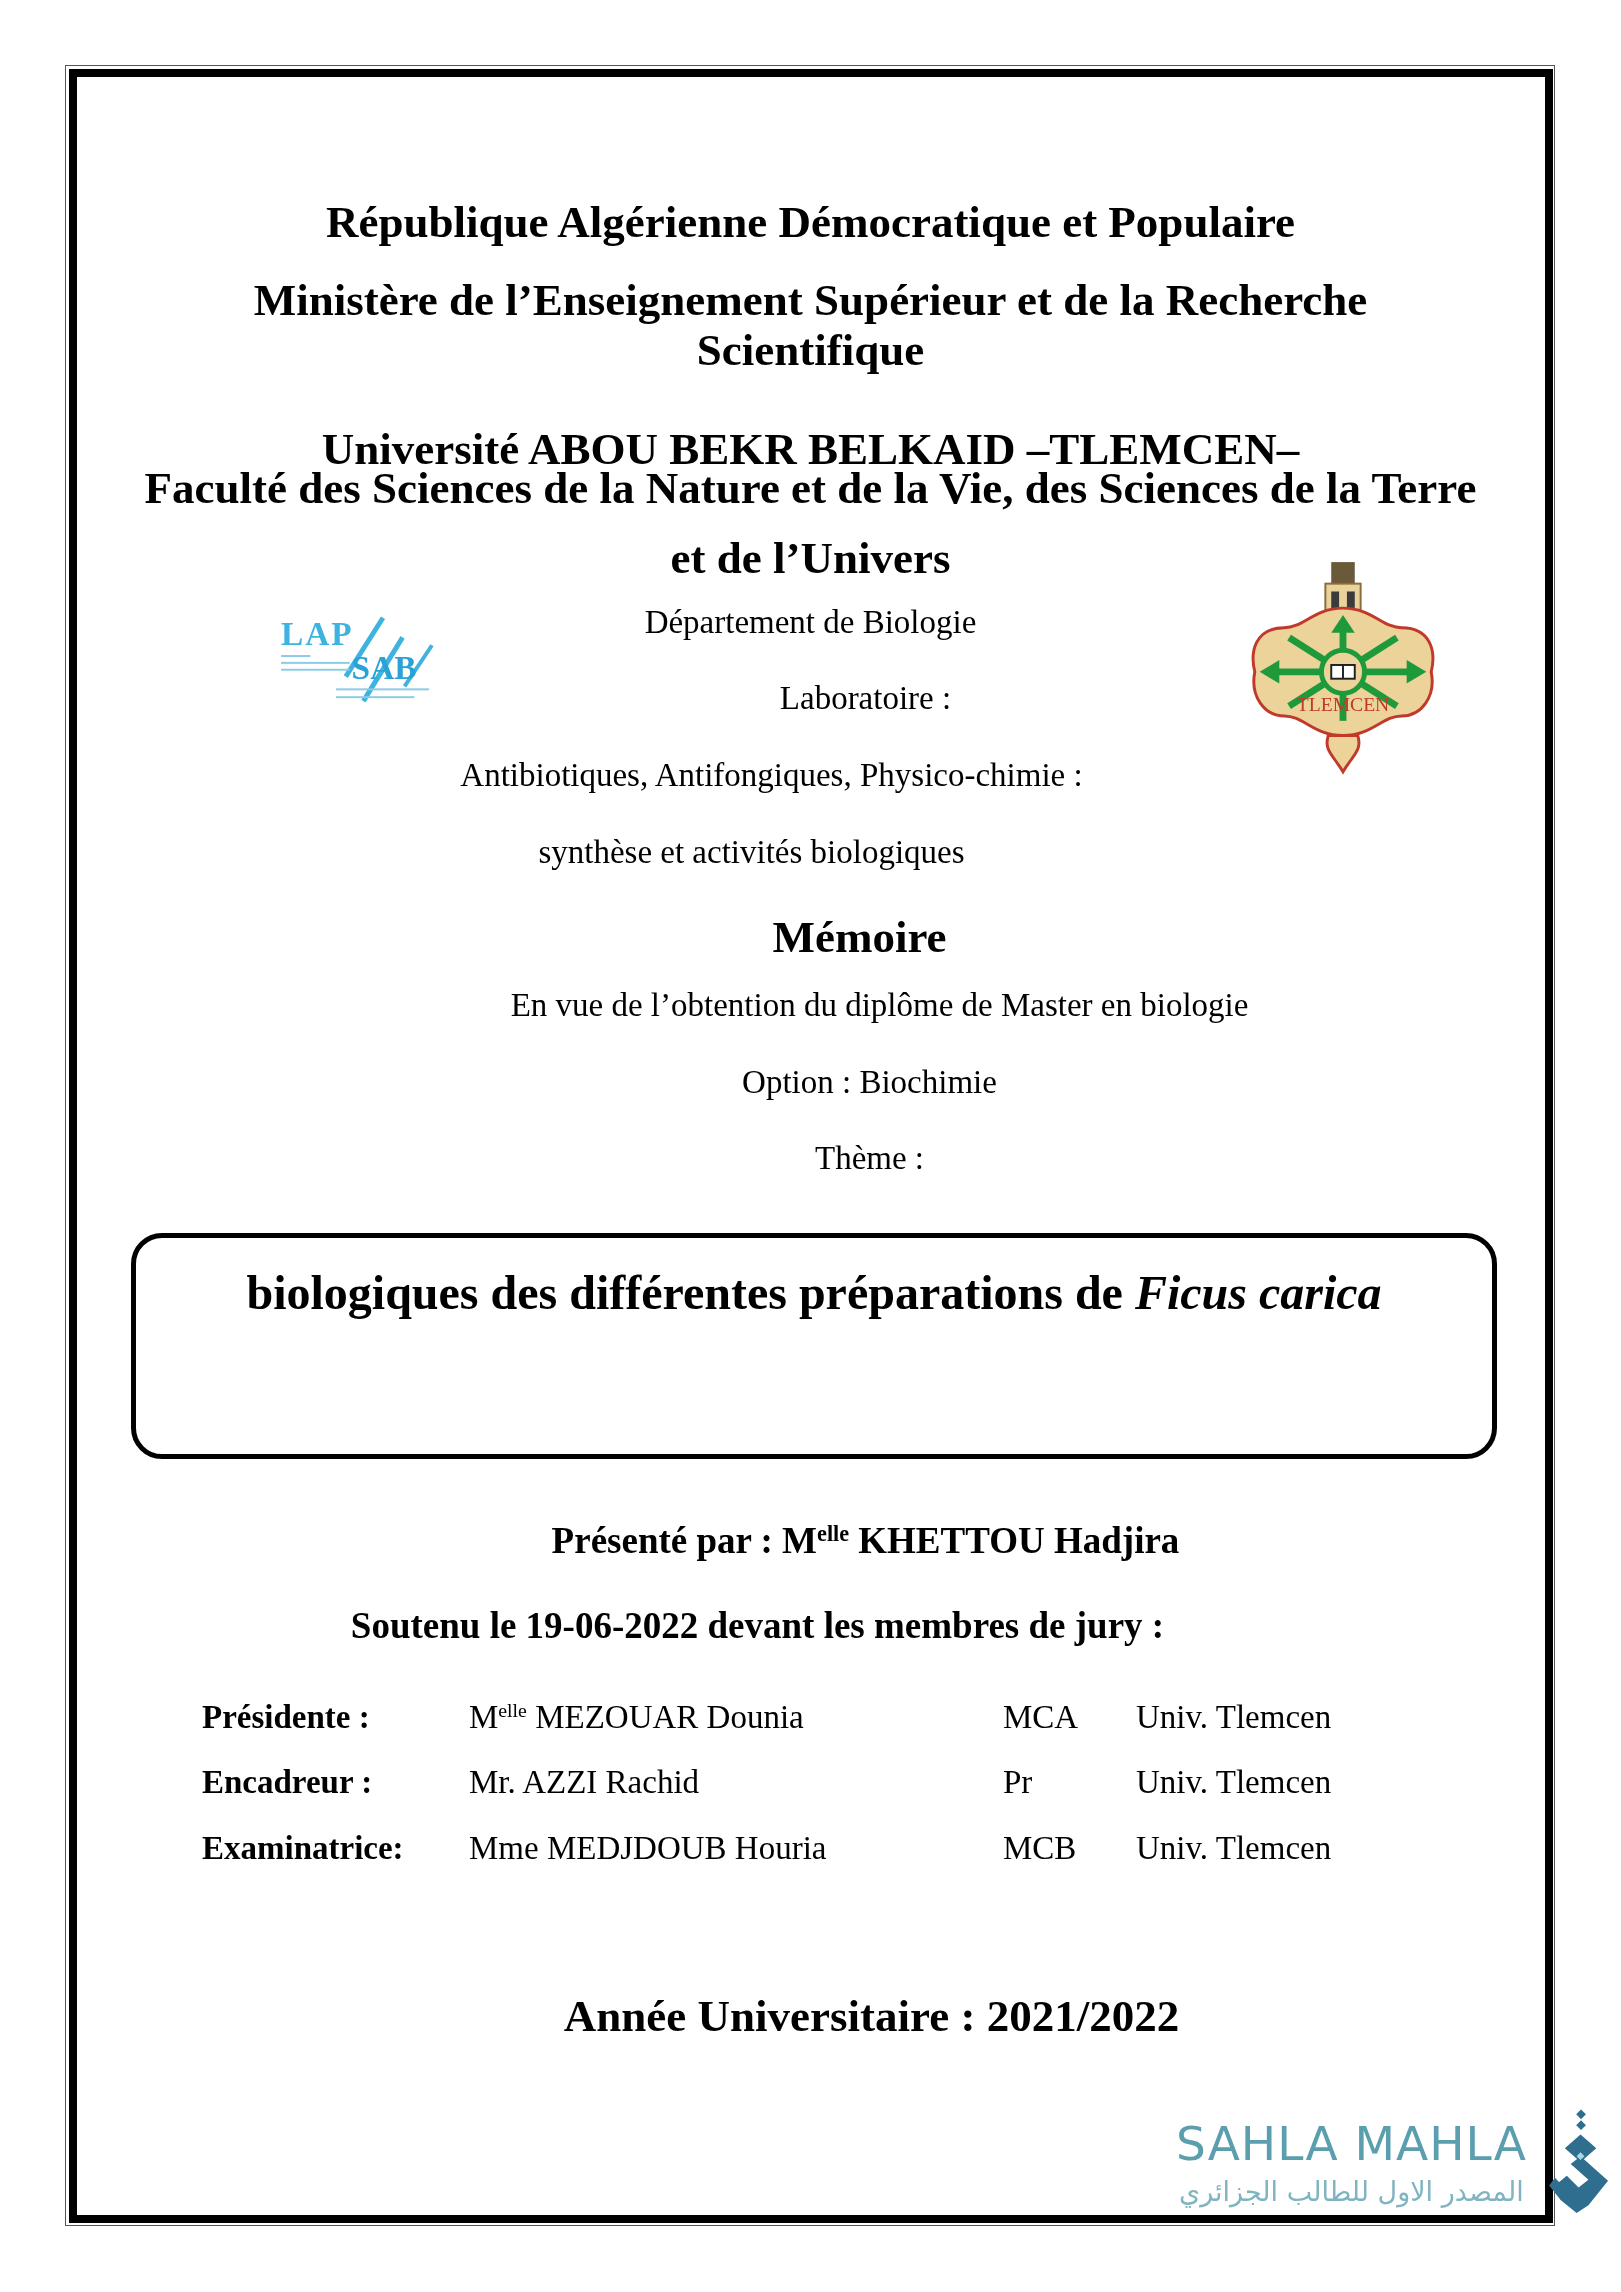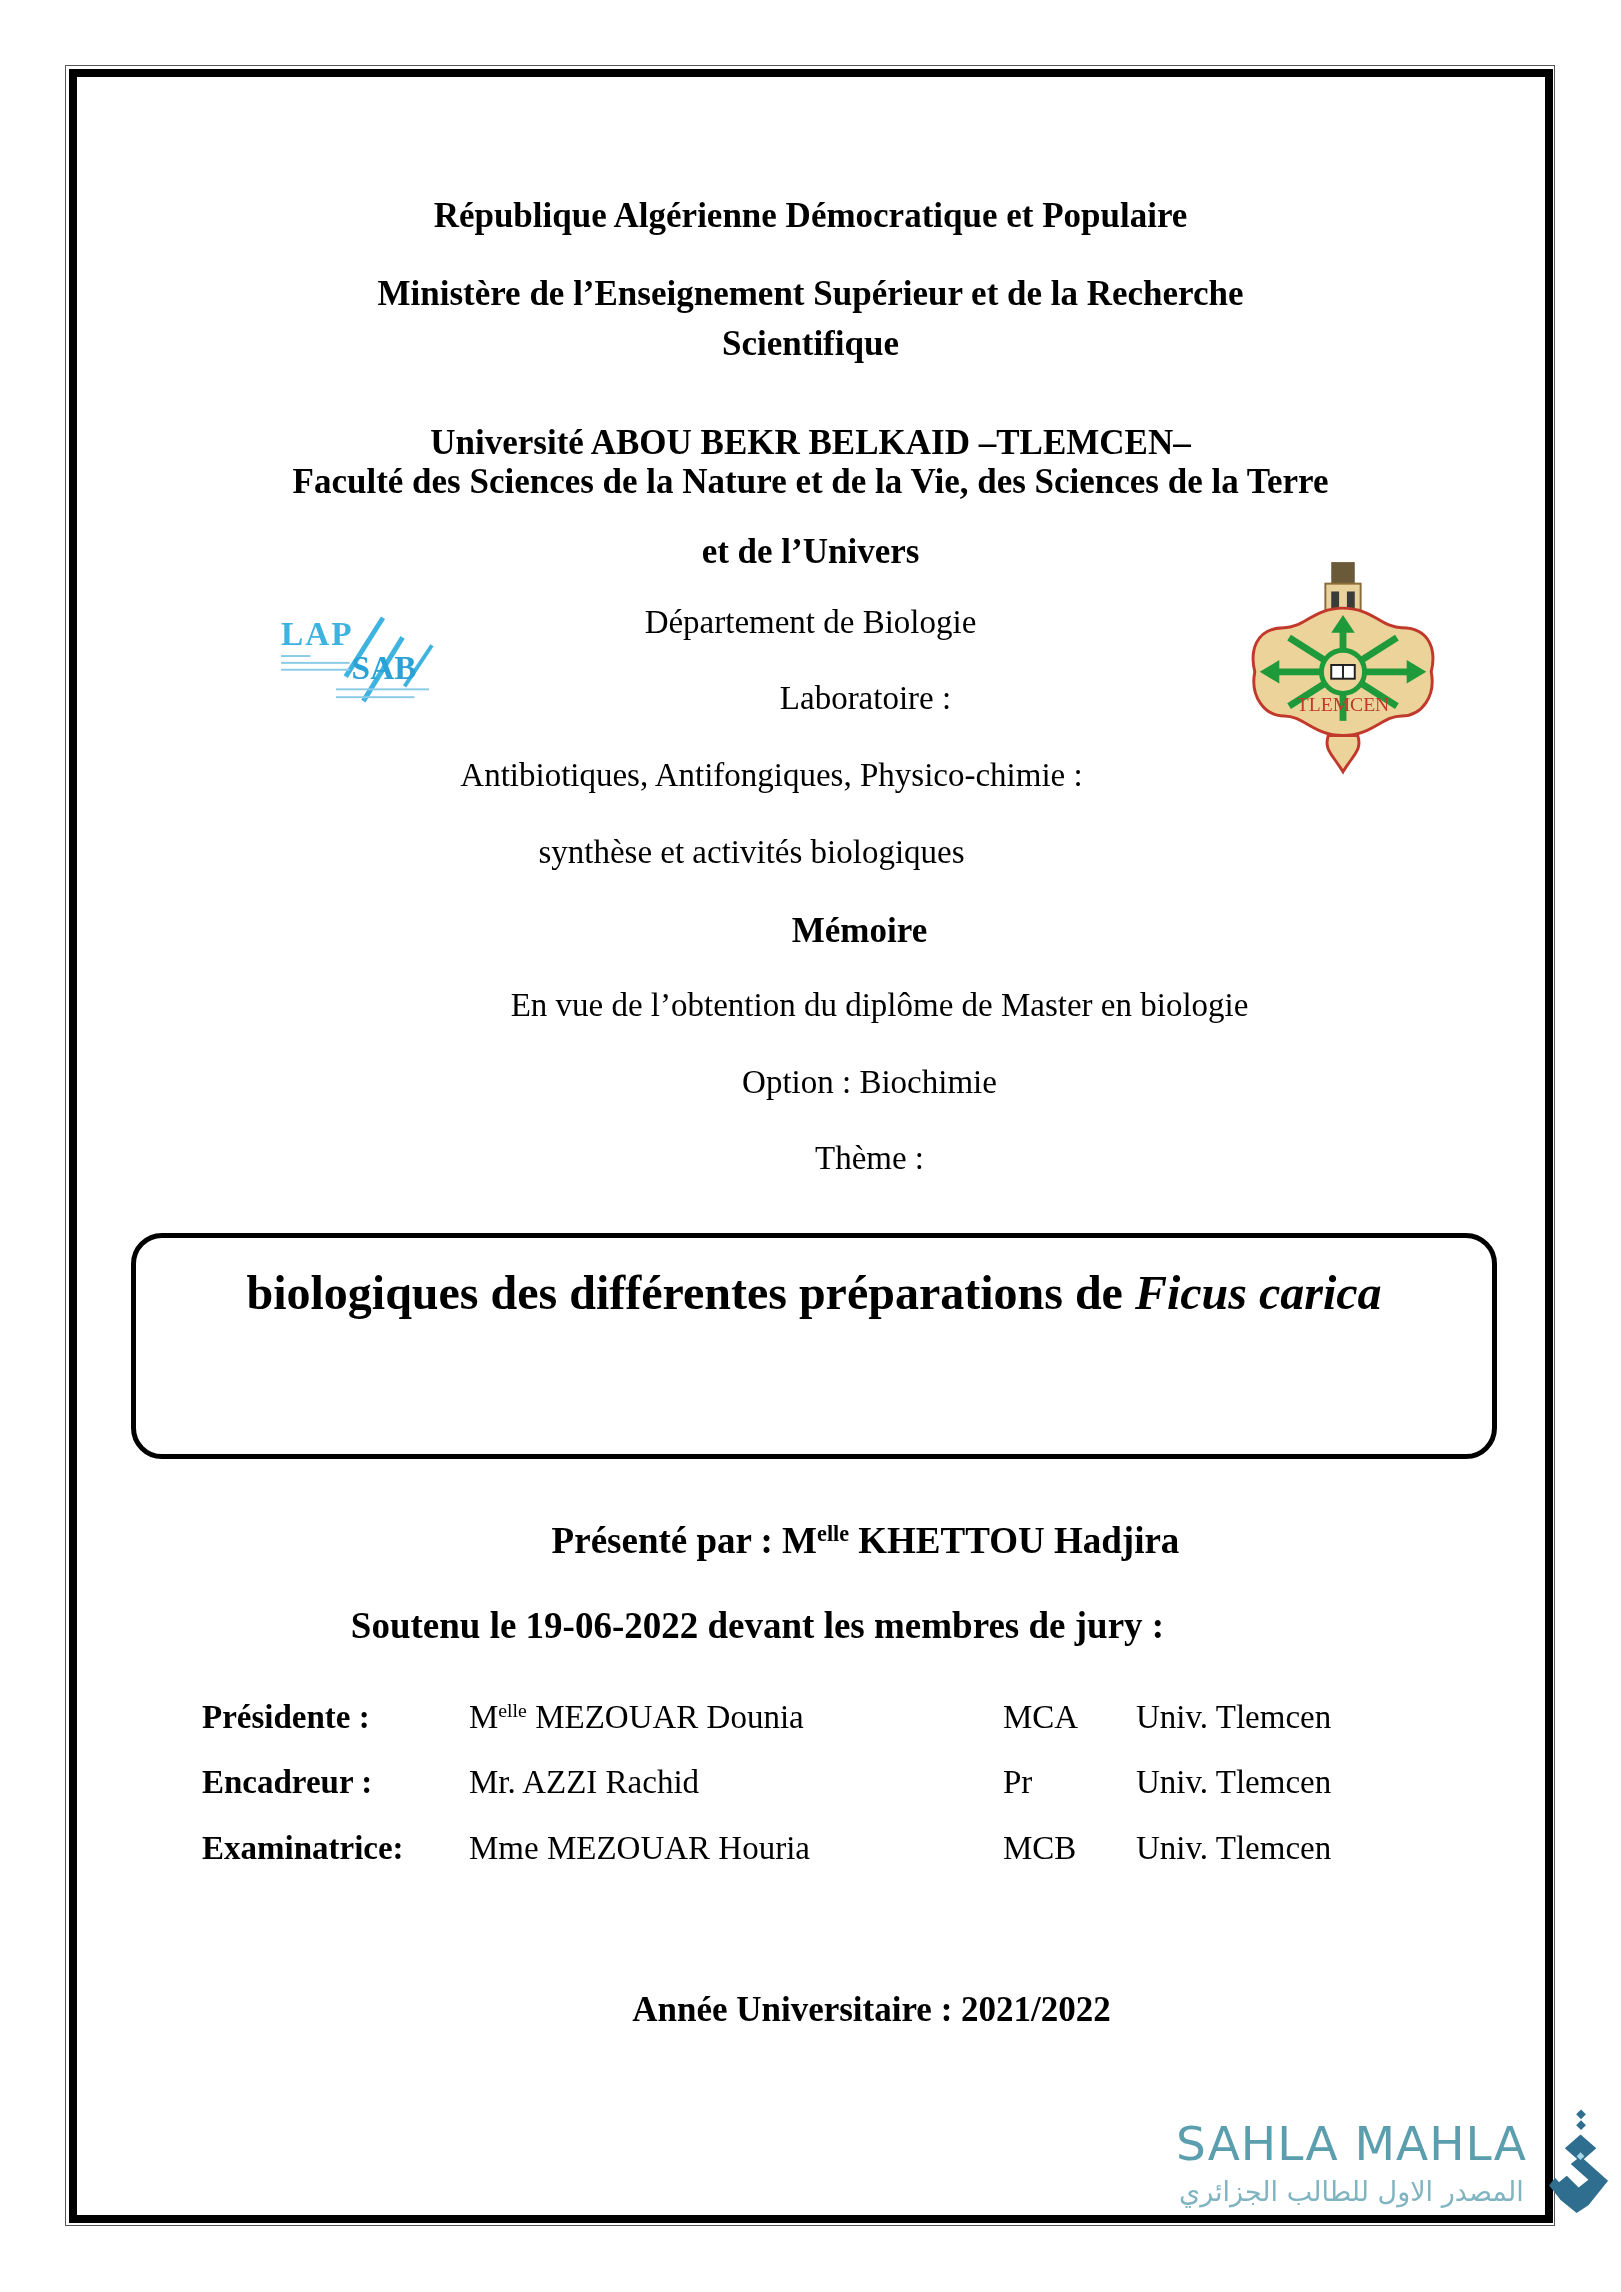--- a/index.html
+++ b/index.html
@@ -30,21 +30,21 @@
       border: 8.8px solid #000000;
       box-sizing: border-box;
     }
     .line {
       position: absolute;
       left: 0;
       width: 1621px;
       text-align: center;
       white-space: nowrap;
     }
-    .h-bold { font-size: 35px; font-weight: bold; }
+    .h-bold { font-size: 45px; font-weight: bold; }
     .h-reg { font-size: 33px; }
 
     
     .logo-lapsab {
       position: absolute;
       left: 277px; top: 608px;
       width: 162px; height: 98px;
     }
     .logo-univ {
       position: absolute;
@@ -201,21 +201,21 @@
   <span class="jury-inst">Univ. Tlemcen</span>
 </div>
 <div class="jury-row" style="top:1764px;">
   <span class="jury-role">Encadreur :</span>
   <span class="jury-name">Mr. AZZI Rachid</span>
   <span class="jury-grade">Pr</span>
   <span class="jury-inst">Univ. Tlemcen</span>
 </div>
 <div class="jury-row" style="top:1830px;">
   <span class="jury-role">Examinatrice:</span>
-  <span class="jury-name">Mme MEZOUAR Houria</span>
+  <span class="jury-name">Mme MEDJDOUB Houria</span>
   <span class="jury-grade">MCB</span>
   <span class="jury-inst">Univ. Tlemcen</span>
 </div>
 
 <div class="line h-bold" style="top:1990px; left:61px;">Année Universitaire : 2021/2022</div>
 
 <div class="wm-text">SAHLA MAHLA</div>
 <div class="wm-arabic">المصدر الاول للطالب الجزائري</div>
 <div class="wm-logo">
   <svg width="69" height="113" viewBox="0 0 70 115">

